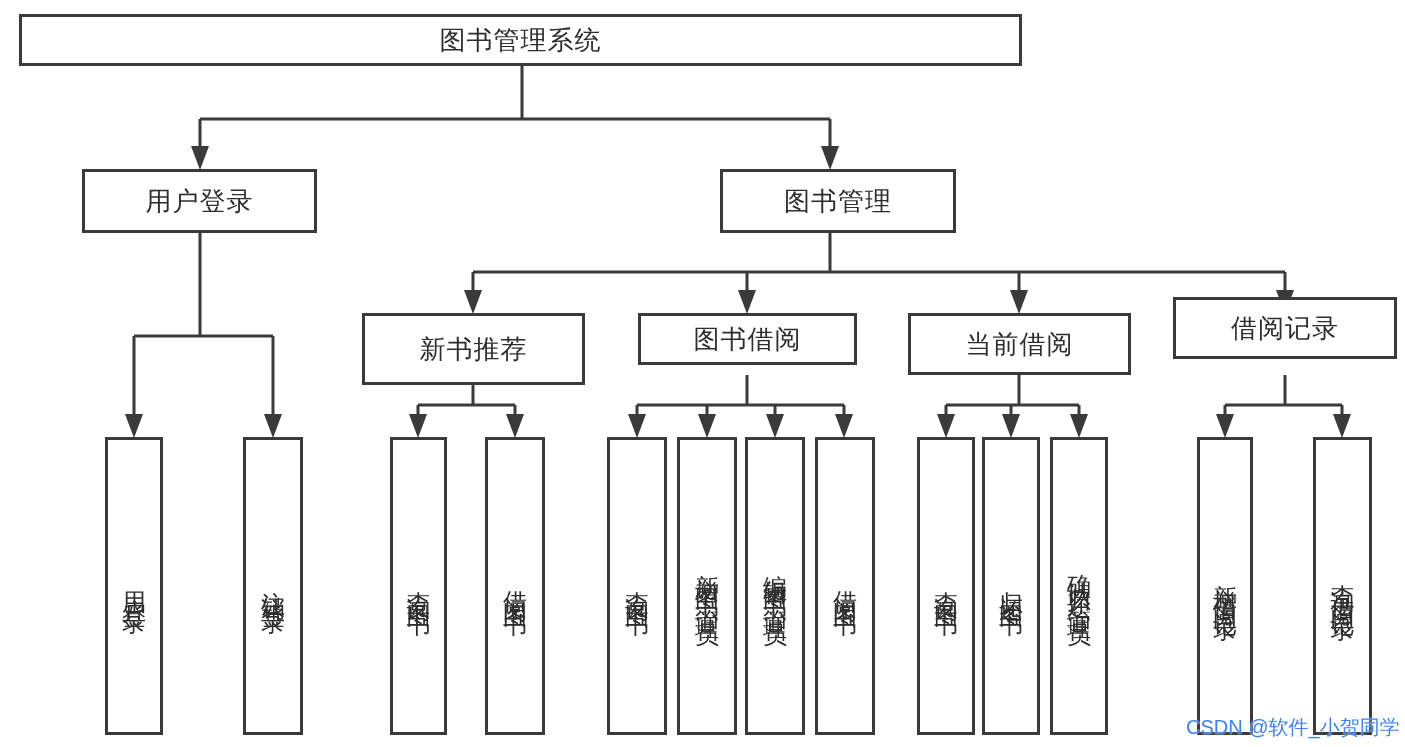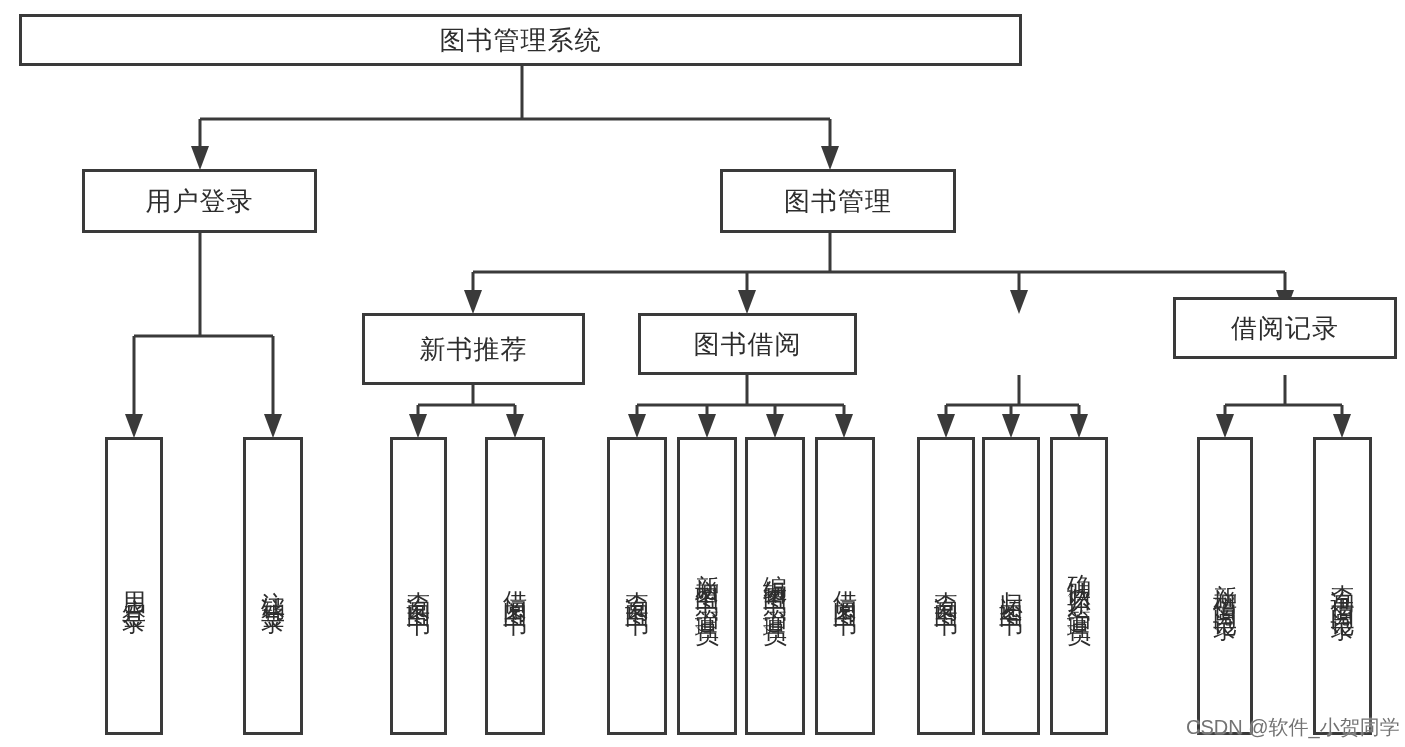--- a/index.html
+++ b/index.html
@@ -30,42 +30,42 @@
     writing-mode:vertical-lr;
     letter-spacing:7px;
     line-height:1;
     white-space:nowrap;
   }
   
   #root-box{left:19px;top:14px;width:1003px;height:52px;}
   #n-user-login{left:82px;top:169px;width:235px;height:64px;}
   #n-book-mgmt{left:712px;top:169px;width:236px;height:64px;margin-left:8px;}
   #g-new-book{left:362px;top:313px;width:223px;height:72px;}
-  #g-borrow{left:638px;top:313px;width:219px;height:62px;}
+  #g-borrow{left:638px;top:313px;width:219px;height:52px;}
   #g-current{left:908px;top:313px;width:223px;height:62px;}
   #g-records{left:1173px;top:297px;width:224px;height:62px;}
   
   #l-a1{left:105px;width:58px;}
   #l-a2{left:243px;width:60px;}
   #l-b1{left:390px;width:57px;}
   #l-b2{left:485px;width:60px;}
   #l-c1{left:607px;width:60px;}
   #l-c2{left:677px;width:60px;}
   #l-c3{left:745px;width:60px;}
   #l-c4{left:815px;width:60px;}
   #l-d1{left:917px;width:58px;}
   #l-d2{left:982px;width:58px;}
   #l-d3{left:1050px;width:58px;}
   #l-e1{left:1197px;width:56px;}
   #l-e2{left:1313px;width:59px;}
   .watermark{
     position:absolute;
     left:1186px;top:714px;
     font-size:20px;
-    color:#737373;
+    color:#3b82f6;
     text-shadow:0 0 2px #ffffff;
     z-index:3;
     white-space:nowrap;
   }
 </style>
 </head>
 <body>
 
 <div class="canvas">
 
@@ -122,20 +122,23 @@
   <div class="box hbox" id="n-book-mgmt">
     <span>图书管理</span>
   </div>
 
   <div class="box hbox" id="g-new-book">
     <span>新书推荐</span>
   </div>
   <div class="box hbox" id="g-borrow">
     <span>图书借阅</span>
   </div>
+  <div class="box hbox" id="g-current">
+    <span>当前借阅</span>
+  </div>
   <div class="box hbox" id="g-records">
     <span>借阅记录</span>
   </div>
 
   <div class="box vbox" id="l-a1">
     <span>用户登录</span>
   </div>
   <div class="box vbox" id="l-a2">
     <span>注销登录</span>
   </div>

